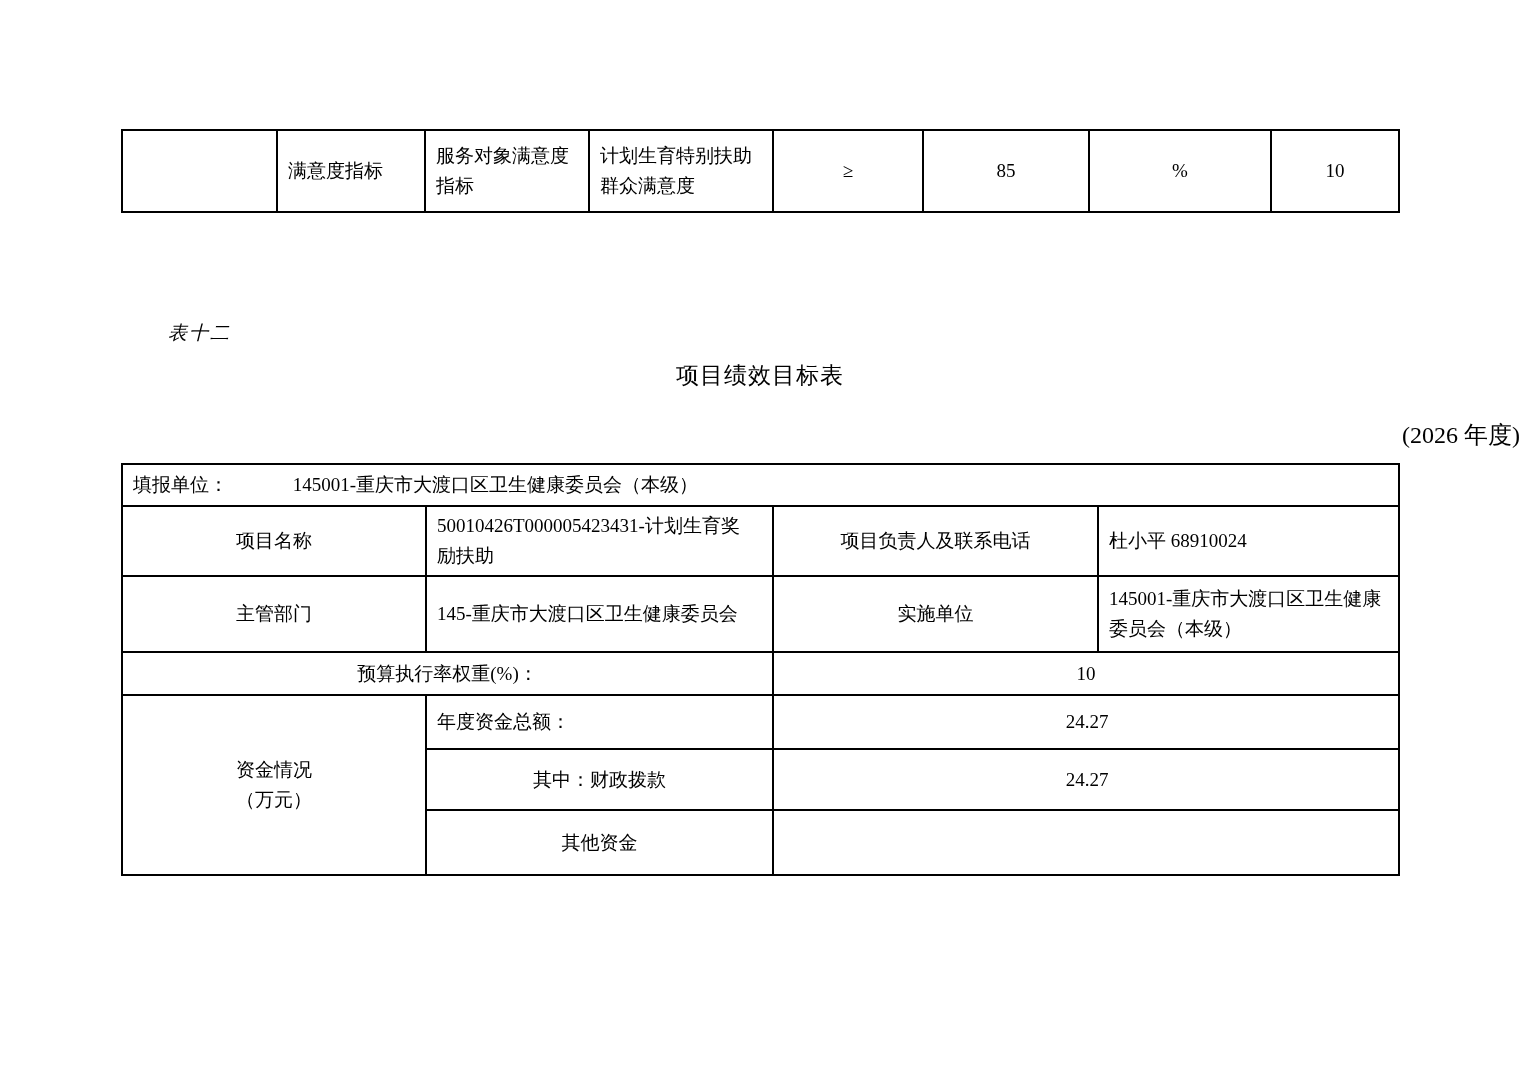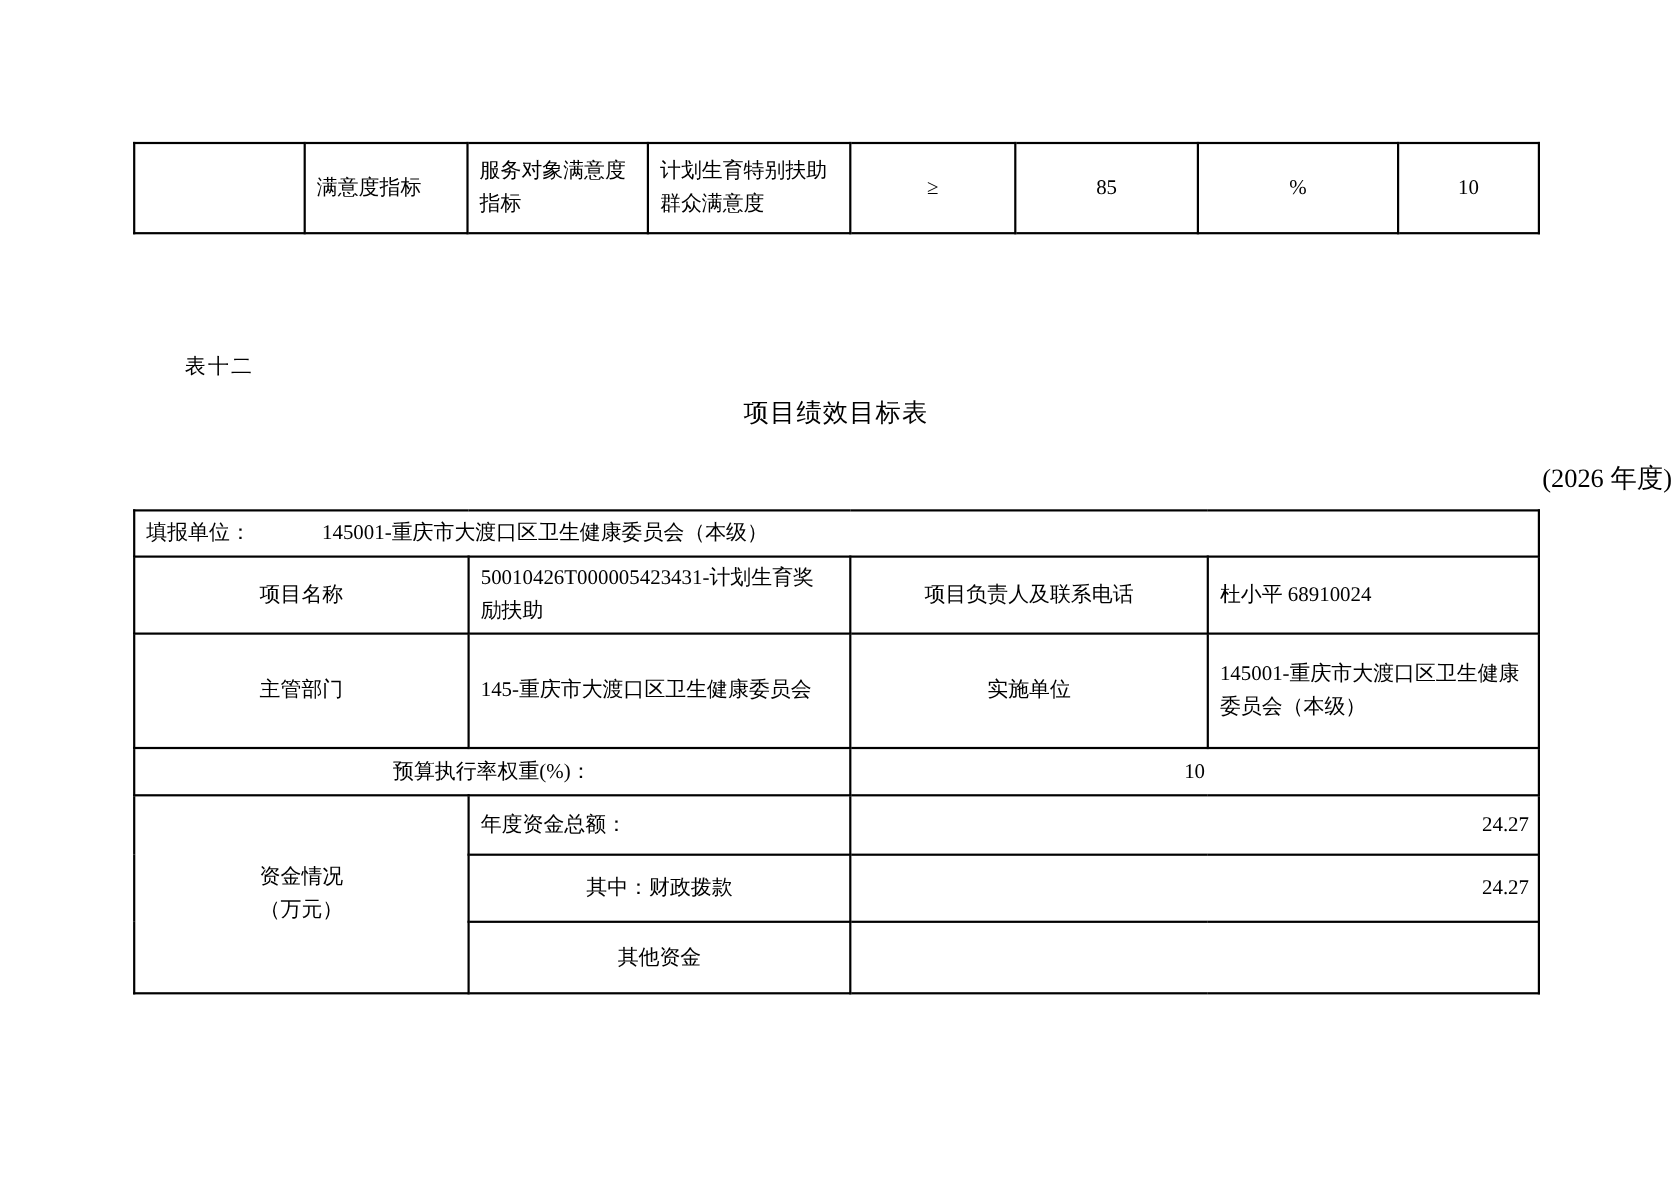--- a/index.html
+++ b/index.html
@@ -22,28 +22,28 @@
   }
   table.t td {
     border: 2px solid #000000;
     vertical-align: middle;
     padding: 4px 10px;
     line-height: 30px;
     overflow: hidden;
   }
   .al { text-align: left; }
   .ac { text-align: center; }
-  .ar { text-align: right; padding-right: 8px !important; }
+  .ar { text-align: center; padding-right: 8px !important; }
 
   .top-table { position: absolute; left: 121px; top: 129px; width: 1277px; }
   .top-table tr { height: 82px; }
 
   .caption {
     position: absolute; left: 168px; top: 320px;
-    font-size: 19px; letter-spacing: 2px;
+    font-size: 19px; font-style: italic; letter-spacing: 2px;
   }
   .title {
     position: absolute; left: 0; top: 360px; width: 1520px;
     text-align: center; font-size: 23px; letter-spacing: 1px;
   }
   .subtitle {
     position: absolute; left: 0; top: 419px; width: 1520px;
     text-align: right; font-size: 24px;
   }
 
@@ -103,21 +103,21 @@
       </td>
     </tr>
 
     <tr style="height:69px">
       <td class="ac">项目名称</td>
       <td class="al wrap-tight">50010426T000005423431-计划生育奖励扶助</td>
       <td class="ac">项目负责人及联系电话</td>
       <td class="al">杜小平 68910024</td>
     </tr>
 
-    <tr style="height:104px">
+    <tr style="height:76px">
       <td class="ac">主管部门</td>
       <td class="al">145-重庆市大渡口区卫生健康委员会</td>
       <td class="ac">实施单位</td>
       <td class="al">145001-重庆市大渡口区卫生健康委员会（本级）</td>
     </tr>
 
     <tr style="height:43px">
       <td colspan="2" class="ac">预算执行率权重(%)：</td>
       <td colspan="2" class="ac">10</td>
     </tr>

